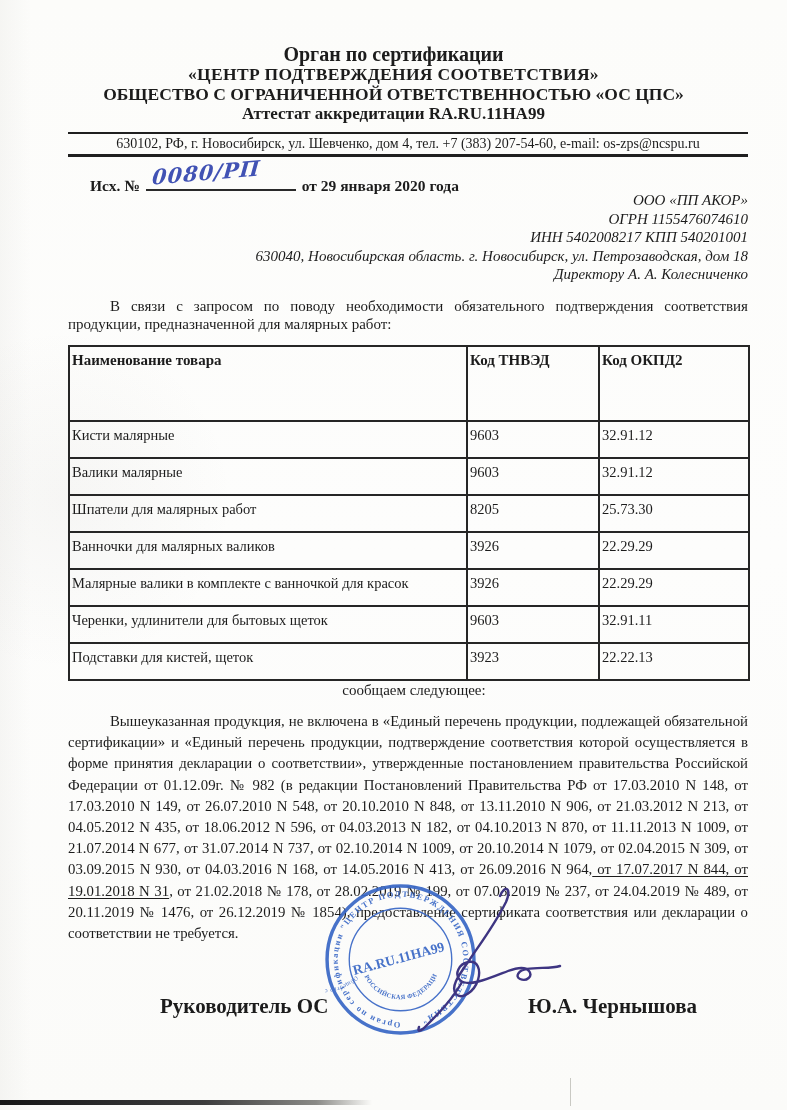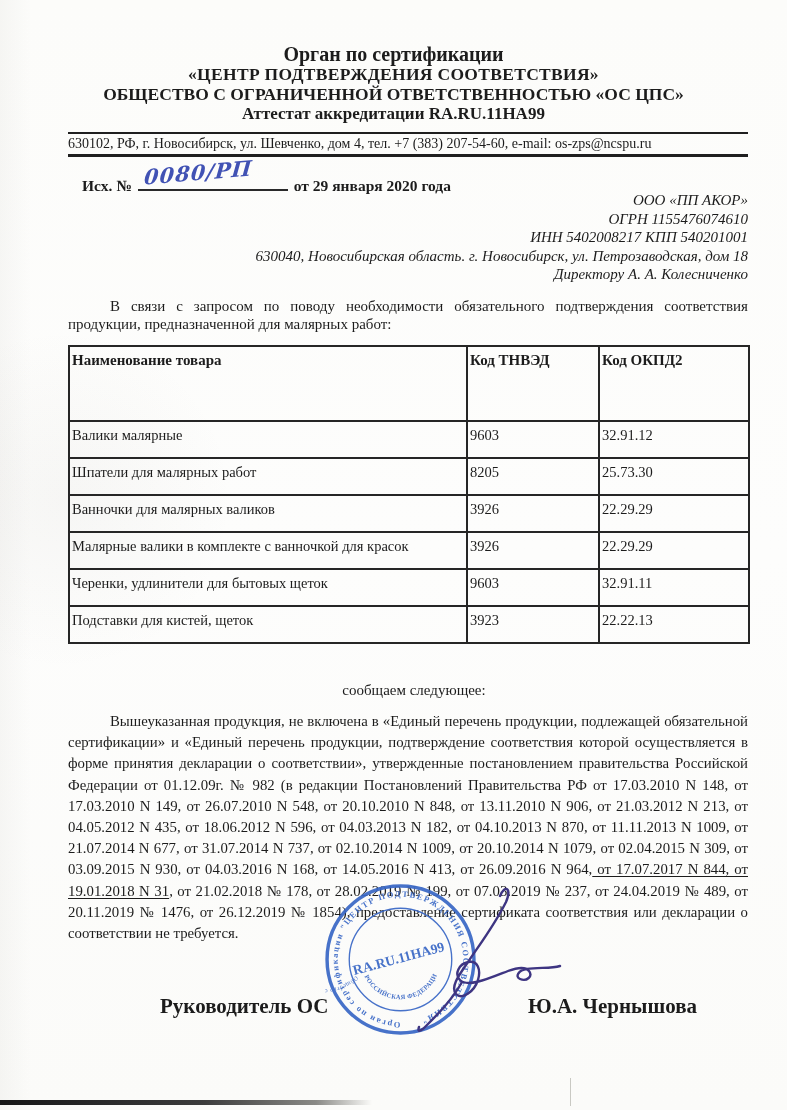--- a/index.html
+++ b/index.html
@@ -18,23 +18,23 @@
   }
   
   .letterhead{position:absolute;top:44px;left:0;width:787px;text-align:center;font-weight:bold;}
   .lh1{font-size:20px;line-height:20px;}
   .lh2{font-size:17.5px;line-height:20px;letter-spacing:.3px;}
   .lh3{font-size:17.5px;line-height:20px;}
   .lh4{font-size:17px;line-height:20px;}
   .rule{position:absolute;left:68px;width:680px;background:#1f1f1f;}
   .rule-top{top:132px;height:2px;}
   .rule-bottom{top:154px;height:3px;}
-  .address-line{position:absolute;top:135px;left:68px;width:680px;text-align:left;font-size:14px;line-height:18px;}
+  .address-line{position:absolute;top:135px;left:68px;width:680px;text-align:center;font-size:14px;line-height:18px;}
   
-  .ref-line{position:absolute;top:172px;left:82px;font-size:15.5px;font-weight:bold;white-space:nowrap;}
+  .ref-line{position:absolute;top:172px;left:90px;font-size:15.5px;font-weight:bold;white-space:nowrap;}
   .ref-slot{display:inline-block;position:relative;width:150px;height:17px;border-bottom:2px solid #2a2a2a;margin:0 6px;vertical-align:baseline;}
   .ref-hand{
     position:absolute;left:6px;top:-12px;
     font-family:"DejaVu Serif",serif;font-style:italic;font-weight:600;
     font-size:21px;color:#4152b4;transform:rotate(-5deg) skewX(-10deg);
     letter-spacing:1px;white-space:nowrap;
   }
   
   .recipient{position:absolute;top:191px;right:39px;text-align:right;font-style:italic;font-size:15px;line-height:18.6px;}
   
@@ -94,20 +94,25 @@
         <col style="width:150px">
       </colgroup>
     <thead>
       <tr>
         <th>Наименование товара</th>
         <th>Код ТНВЭД</th>
         <th>Код ОКПД2</th>
       </tr>
     </thead>
     <tbody>
+      <tr>
+        <td>Кисти малярные</td>
+        <td>9603</td>
+        <td>32.91.12</td>
+      </tr>
       <tr>
         <td>Валики малярные</td>
         <td>9603</td>
         <td>32.91.12</td>
       </tr>
       <tr>
         <td>Шпатели для малярных работ</td>
         <td>8205</td>
         <td>25.73.30</td>
       </tr>

